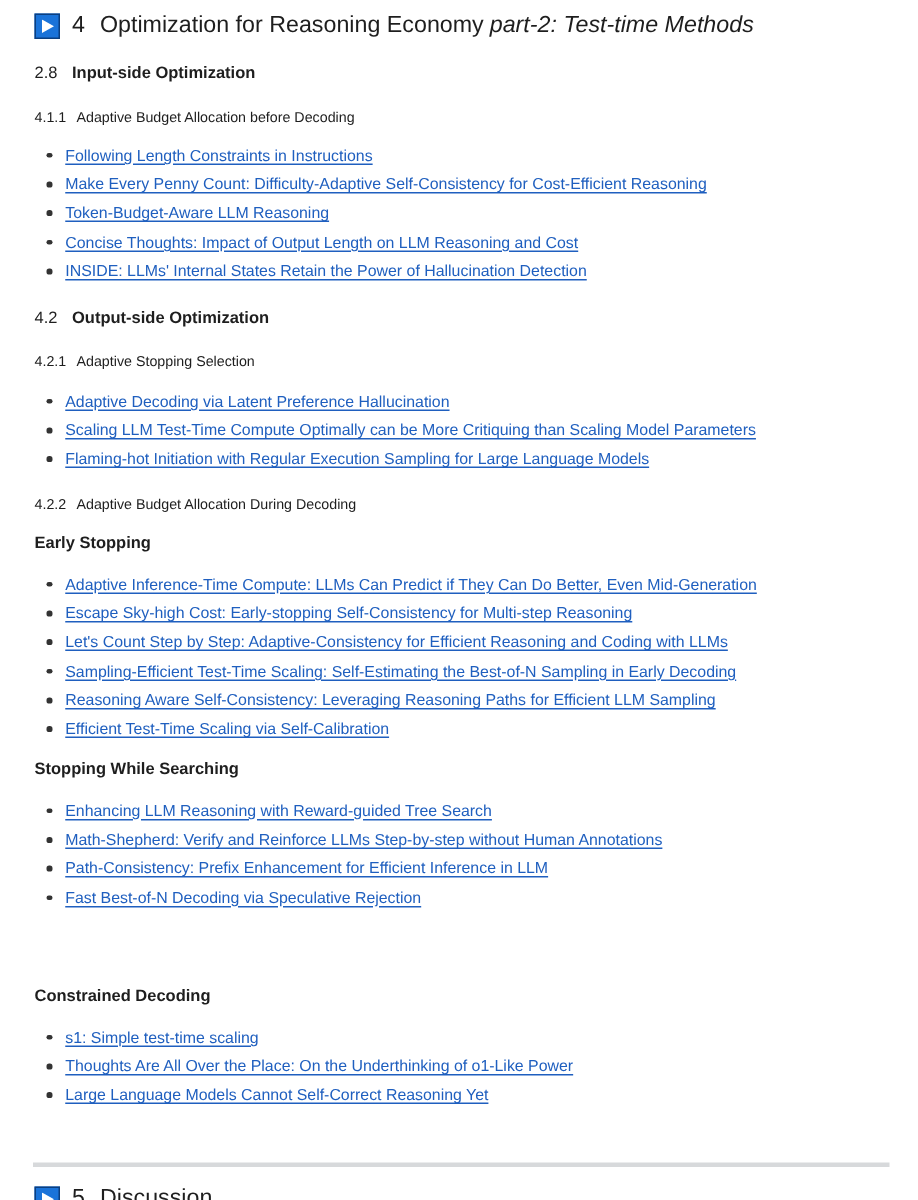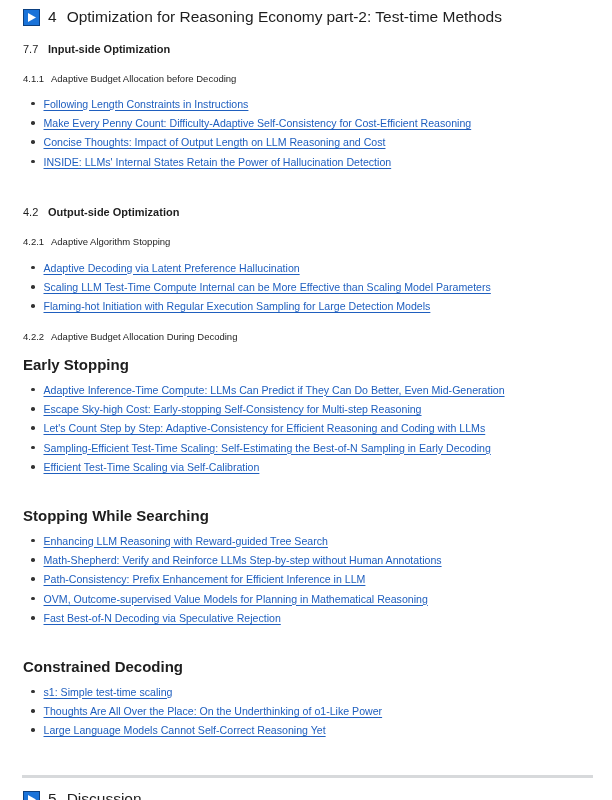--- a/index.html
+++ b/index.html
@@ -2,26 +2,26 @@
 <html><head>
 <meta charset="utf-8">
 <style>
   html, body { margin: 0; padding: 0; background: #ffffff; }
   body { width: 612px; height: 800px; overflow: hidden; font-family: "Liberation Sans", sans-serif; color: #1a1a1a; position: relative; }
   .page { position: absolute; left: 0; top: 0; width: 612px; }
   .h2 { position: absolute; left: 23px; top: 8px; display: flex; align-items: center; font-size: 15.5px; color: #1e1e1e; white-space: nowrap; }
   .play-icon { width: 17px; height: 17px; background: #1a73d9; border: 1px solid #0b3f80; box-sizing: border-box; display: inline-flex; align-items: center; justify-content: center; margin-right: 8px; }
   .play-icon svg { width: 8px; height: 9px; }
   .h2 .num { margin-right: 10px; }
-  .h2 .ital { margin-left: 4px; }
+  .h2 .ital { font-style: italic; margin-left: 4px; }
   .h3 { position: absolute; left: 23px; font-size: 11px; font-weight: bold; color: #1e1e1e; white-space: nowrap; }
   .h3 .num { display: inline-block; width: 25px; font-weight: normal; }
   .h4 { position: absolute; left: 23px; font-size: 9.5px; color: #1e1e1e; white-space: nowrap; }
   .h4 .num { display: inline-block; width: 28px; }
-  .h5 { position: absolute; left: 23px; font-size: 15px; font-weight: bold; color: #1e1e1e; white-space: nowrap; }
+  .h5 { position: absolute; left: 23px; font-size: 11px; font-weight: bold; color: #1e1e1e; white-space: nowrap; }
   ul.links { position: absolute; left: 31px; margin: 0; padding: 0; list-style: none; }
   ul.links li { height: 19.3px; display: flex; align-items: center; font-size: 10.6px; white-space: nowrap; }
   ul.links li::before { content: ""; width: 3.5px; height: 3.5px; background: #333; border-radius: 50%; margin-right: 9px; flex: none; }
   ul.links a { color: #1f5fbf; text-decoration: underline; text-decoration-color: #1f5fbf; text-underline-offset: 2px; cursor: pointer; }
   .rule { position: absolute; left: 22px; top: 775px; width: 571px; height: 3px; background: #d7d9db; }
   .h2.next { top: 790px; }
 </style>
 </head>
 <body>
 
@@ -32,59 +32,62 @@
       <svg viewBox="0 0 8 9">
           <polygon points="0,0 8,4.5 0,9" fill="#ffffff"></polygon>
         </svg>
     </span>
     <span class="num">4</span>
     <span>Optimization for Reasoning Economy</span>
     <span class="ital">part-2: Test-time Methods</span>
   </div>
 
   <div class="h3" style="top:43px">
-    <span class="num">7.7</span><span>Input-side Optimization</span>
+    <span class="num">2.8</span><span>Input-side Optimization</span>
   </div>
 
   <div class="h4" style="top:73px">
     <span class="num">4.1.1</span><span>Adaptive Budget Allocation before Decoding</span>
   </div>
 
   <ul class="links" style="top:94px">
     <li>
         <a>Following Length Constraints in Instructions</a>
       </li>
     <li>
         <a>Make Every Penny Count: Difficulty-Adaptive Self-Consistency for Cost-Efficient Reasoning</a>
       </li>
     <li>
+        <a>Token-Budget-Aware LLM Reasoning</a>
+      </li>
+    <li>
         <a>Concise Thoughts: Impact of Output Length on LLM Reasoning and Cost</a>
       </li>
     <li>
         <a>INSIDE: LLMs' Internal States Retain the Power of Hallucination Detection</a>
       </li>
   </ul>
 
   <div class="h3" style="top:206px">
     <span class="num">4.2</span><span>Output-side Optimization</span>
   </div>
 
   <div class="h4" style="top:236px">
-    <span class="num">4.2.1</span><span>Adaptive Algorithm Stopping</span>
+    <span class="num">4.2.1</span><span>Adaptive Stopping Selection</span>
   </div>
 
   <ul class="links" style="top:258px">
     <li>
         <a>Adaptive Decoding via Latent Preference Hallucination</a>
       </li>
     <li>
-        <a>Scaling LLM Test-Time Compute Internal can be More Effective than Scaling Model Parameters</a>
+        <a>Scaling LLM Test-Time Compute Optimally can be More Critiquing than Scaling Model Parameters</a>
       </li>
     <li>
-        <a>Flaming-hot Initiation with Regular Execution Sampling for Large Detection Models</a>
+        <a>Flaming-hot Initiation with Regular Execution Sampling for Large Language Models</a>
       </li>
   </ul>
 
   <div class="h4" style="top:331px">
     <span class="num">4.2.2</span><span>Adaptive Budget Allocation During Decoding</span>
   </div>
 
   <div class="h5" style="top:356px">Early Stopping</div>
 
   <ul class="links" style="top:380px">
@@ -94,38 +97,38 @@
     <li>
         <a>Escape Sky-high Cost: Early-stopping Self-Consistency for Multi-step Reasoning</a>
       </li>
     <li>
         <a>Let's Count Step by Step: Adaptive-Consistency for Efficient Reasoning and Coding with LLMs</a>
       </li>
     <li>
         <a>Sampling-Efficient Test-Time Scaling: Self-Estimating the Best-of-N Sampling in Early Decoding</a>
       </li>
     <li>
+        <a>Reasoning Aware Self-Consistency: Leveraging Reasoning Paths for Efficient LLM Sampling</a>
+      </li>
+    <li>
         <a>Efficient Test-Time Scaling via Self-Calibration</a>
       </li>
   </ul>
 
   <div class="h5" style="top:507px">Stopping While Searching</div>
 
   <ul class="links" style="top:531px">
     <li>
         <a>Enhancing LLM Reasoning with Reward-guided Tree Search</a>
       </li>
     <li>
         <a>Math-Shepherd: Verify and Reinforce LLMs Step-by-step without Human Annotations</a>
       </li>
     <li>
         <a>Path-Consistency: Prefix Enhancement for Efficient Inference in LLM</a>
-      </li>
-    <li>
-        <a>OVM, Outcome-supervised Value Models for Planning in Mathematical Reasoning</a>
       </li>
     <li>
         <a>Fast Best-of-N Decoding via Speculative Rejection</a>
       </li>
   </ul>
 
   <div class="h5" style="top:658px">Constrained Decoding</div>
 
   <ul class="links" style="top:682px">
     <li>

